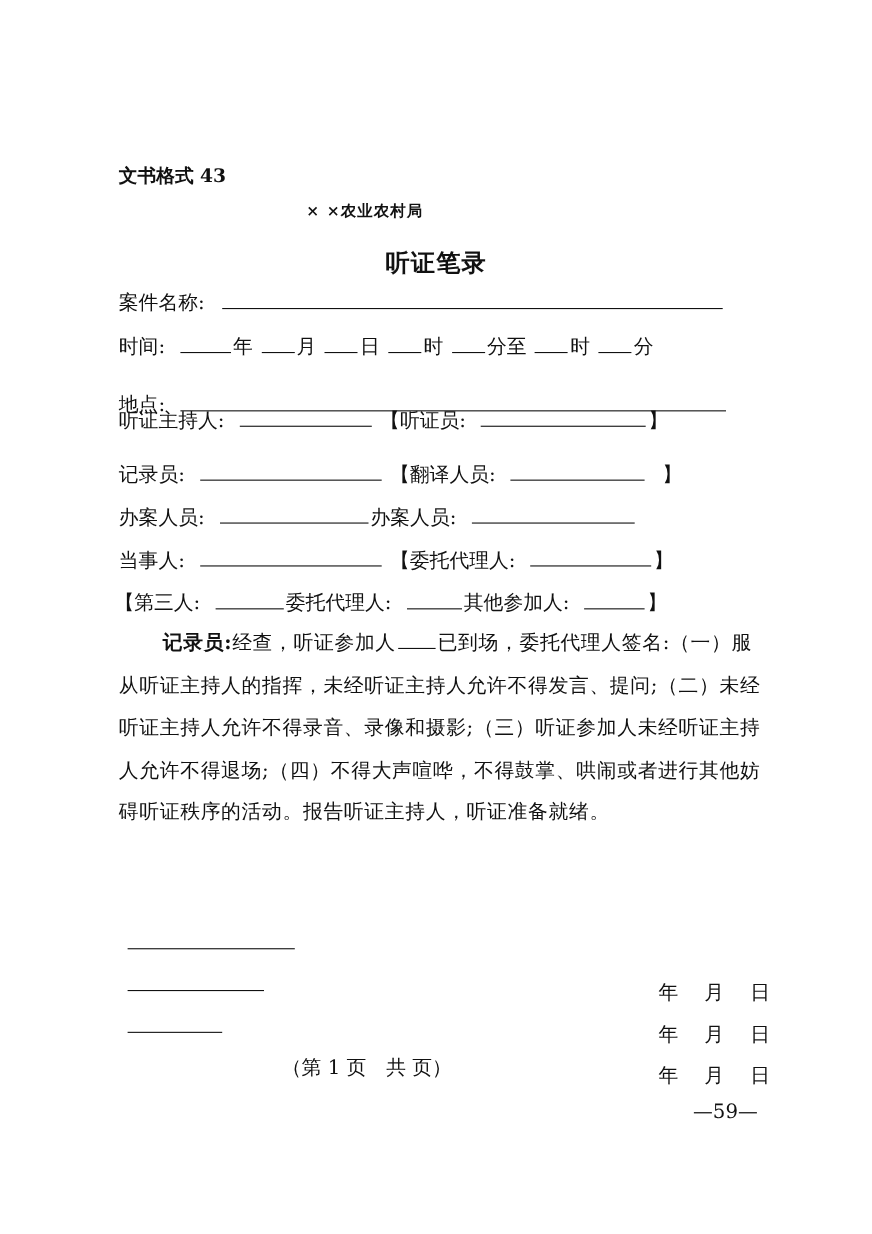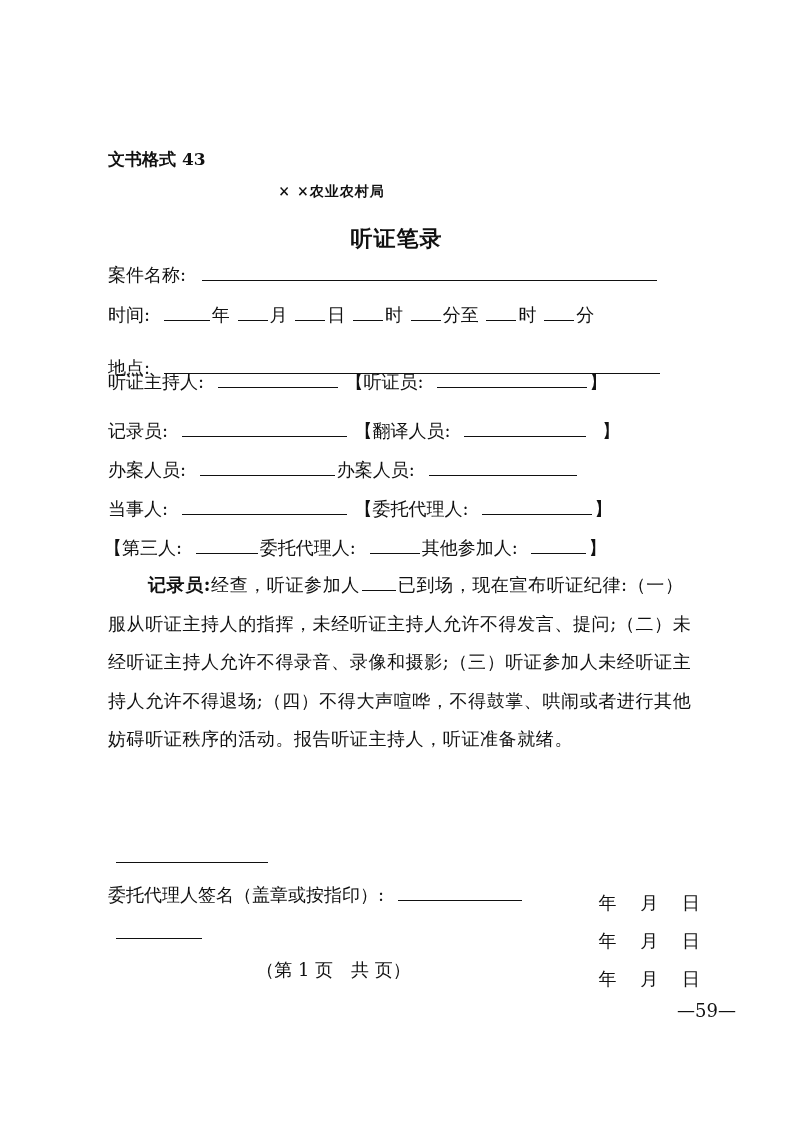--- a/index.html
+++ b/index.html
@@ -13,21 +13,21 @@
   .title1 { left: 0; width: 663px; text-align: center; top: 183px; font-size: 14px; font-weight: bold; letter-spacing: 1px; }
   .title2 { left: 0; width: 793px; text-align: center; top: 224px; font-size: 22px; font-weight: bold; letter-spacing: 1px; }
   .row { position: absolute; left: 108px; font-size: 18px; height: 28px; line-height: 28px; white-space: nowrap; }
   .blank { display: inline-block; border-bottom: 1.6px solid #111; height: 20px; vertical-align: baseline; margin: 0 2px; }
   .para { position: absolute; left: 108px; width: 590px; font-size: 18px; line-height: 38.5px; letter-spacing: 0.6px; }
   .para .lead { font-weight: bold; }
   .sig-row { position: absolute; left: 108px; width: 592px; font-size: 18px; height: 28px; line-height: 28px; white-space: nowrap; }
   .sig-date { position: absolute; right: 0; top: 0; margin-top: 47px; }
   .sig-date span { display: inline-block; margin-left: 18px; }
   .page-of { left: 0; width: 667px; text-align: center; top: 958px; font-size: 18px; }
-  .page-num { left: 630px; top: 1000px; font-size: 18px; margin-left: 47px; }
+  .page-num { left: 630px; top: 1000px; font-size: 18px; }
 </style>
 </head>
 <body>
 
 <div class="abs doc-code">文书格式 43</div>
 <div class="abs title1">× ×农业农村局</div>
 <div class="abs title2">听证笔录</div>
 
 <div class="row" style="top:260px;">
   <span>案件名称:</span>
@@ -79,33 +79,32 @@
 </div>
 
 <div class="row" style="top:533px;left:104px;">
   <span>【第三人:</span>
   <span class="blank" style="width:62px;margin-left:8px;"></span><span>委托代理人:</span>
   <span class="blank" style="width:50px;margin-left:8px;"></span><span>其他参加人:</span>
   <span class="blank" style="width:55px;margin-left:8px;"></span><span>】</span>
 </div>
 
 <div class="para" style="top:566px;">
-  <span style="display:inline-block;width:40px;"></span><span class="lead">记录员:</span><span>经查，听证参加人</span><span class="blank" style="width:34px;"></span><span>已到场，现在宣布听证纪律:</span><span>（一）服从听证主持人的指挥，未经听证主持人允许不得发言、提问;（二）未经听证主持人允许不得录音、录像和摄影;（三）听证参加人未经听证主持人允许不得退场;（四）不得大声喧哗，不得鼓掌、哄闹或者进行其他妨碍听证秩序的活动。报告听证主持人，听证准备就绪。</span>
+  <span style="display:inline-block;width:40px;"></span><span class="lead">记录员:</span><span>经查，听证参加人</span><span class="blank" style="width:34px;"></span><span>已到场，委托代理人签名:</span><span>（一）服从听证主持人的指挥，未经听证主持人允许不得发言、提问;（二）未经听证主持人允许不得录音、录像和摄影;（三）听证参加人未经听证主持人允许不得退场;（四）不得大声喧哗，不得鼓掌、哄闹或者进行其他妨碍听证秩序的活动。报告听证主持人，听证准备就绪。</span>
 </div>
 
 <div class="sig-row" style="top:842px;">
   <span class="blank" style="width:152px;margin-left:8px;"></span>
   <span class="sig-date">
     <span>年</span>
     <span>月</span>
     <span>日</span>
   </span>
 </div>
 <div class="sig-row" style="top:880px;">
-  <span>委托代理人签名（盖章或按指印）:</span>
   <span class="blank" style="width:124px;margin-left:8px;"></span>
   <span class="sig-date">
     <span>年</span>
     <span>月</span>
     <span>日</span>
   </span>
 </div>
 <div class="sig-row" style="top:918px;">
   <span class="blank" style="width:86px;margin-left:8px;"></span>
   <span class="sig-date">

